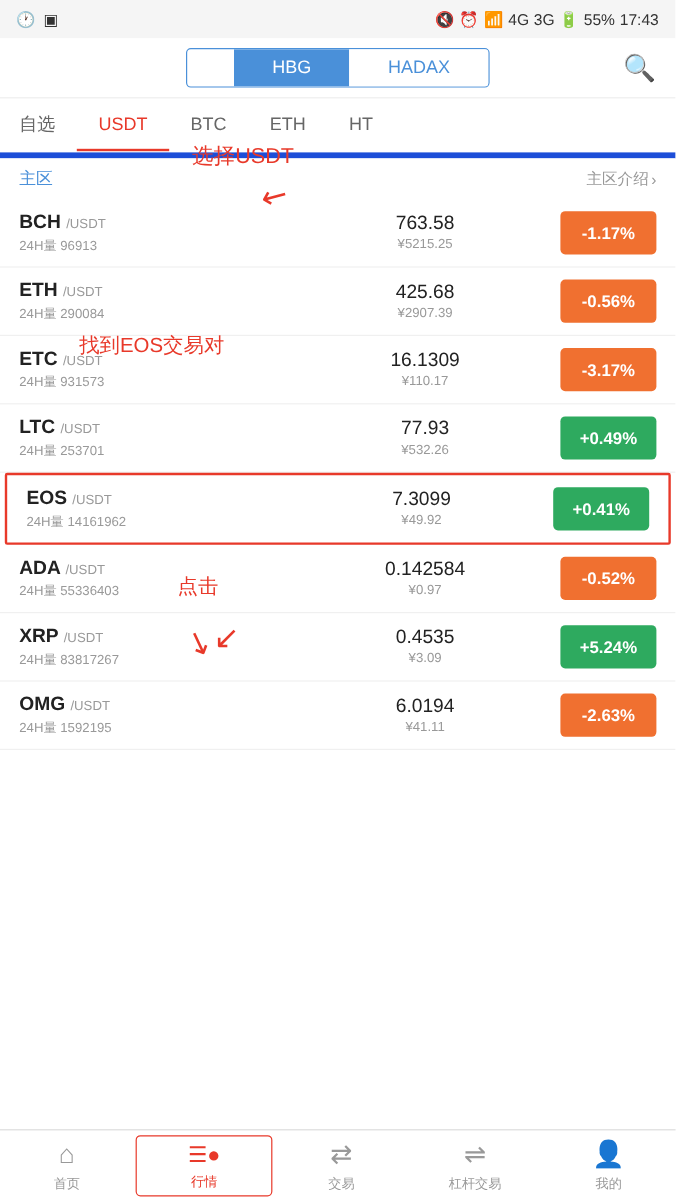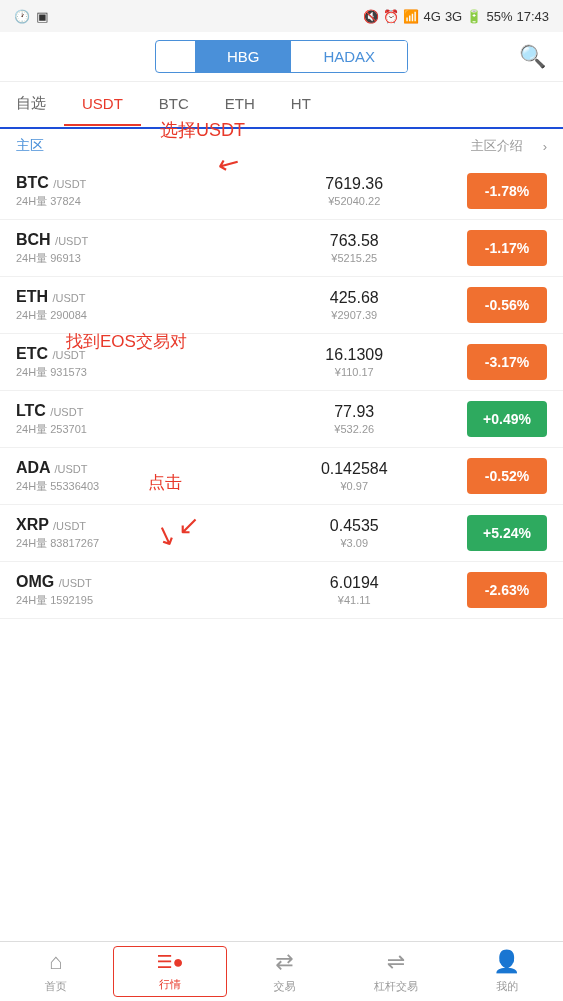--- a/index.html
+++ b/index.html
@@ -66,21 +66,21 @@
       cursor: pointer;
       font-size: 22px;
       color: #999;
     }
 
     
     .currency-tabs {
       display: flex;
       align-items: center;
       padding: 0 16px;
-      border-bottom: 2px solid #1d4ed8;
+      border-bottom: 5px solid #1d4ed8;
       background: #fff;
     }
     .currency-tabs .ctab {
       padding: 12px 18px;
       font-size: 15px;
       color: #666;
       cursor: pointer;
       border-bottom: 2px solid transparent;
       background: none;
       border-top: none;
@@ -105,21 +105,21 @@
     }
     .section-title {
       font-size: 14px;
       color: #4a90d9;
     }
     .section-intro {
       font-size: 13px;
       color: #999;
       display: flex;
       align-items: center;
-      gap: 20px;
+      gap: 2px;
     }
 
     
     .market-list {
       background: #fff;
     }
     .market-row {
       display: flex;
       align-items: center;
       padding: 10px 16px;
@@ -270,31 +270,20 @@
   <div class="section-header">
     <span class="section-title">主区</span>
     <span class="section-intro">
       <span>主区介绍</span>
       <span>›</span>
     </span>
   </div>
 
   <div class="market-list">
 
-    <div class="market-row">
-      <div class="market-left">
-        <div class="market-name">BTC <span class="pair">/USDT</span></div>
-        <div class="market-vol">24H量 37824</div>
-      </div>
-      <div class="market-price">
-        <div class="price-main">7619.36</div>
-        <div class="price-cny">¥52040.22</div>
-      </div>
-      <div class="market-change change-negative">-1.78%</div>
-    </div>
 
     <div class="market-row">
       <div class="market-left">
         <div class="market-name">BCH <span class="pair">/USDT</span></div>
         <div class="market-vol">24H量 96913</div>
       </div>
       <div class="market-price">
         <div class="price-main">763.58</div>
         <div class="price-cny">¥5215.25</div>
       </div>
@@ -334,20 +323,31 @@
         <div class="market-name">LTC <span class="pair">/USDT</span></div>
         <div class="market-vol">24H量 253701</div>
       </div>
       <div class="market-price">
         <div class="price-main">77.93</div>
         <div class="price-cny">¥532.26</div>
       </div>
       <div class="market-change change-positive">+0.49%</div>
     </div>
 
+    <div class="market-row highlighted">
+      <div class="market-left">
+        <div class="market-name">EOS <span class="pair">/USDT</span></div>
+        <div class="market-vol">24H量 14161962</div>
+      </div>
+      <div class="market-price">
+        <div class="price-main">7.3099</div>
+        <div class="price-cny">¥49.92</div>
+      </div>
+      <div class="market-change change-positive">+0.41%</div>
+    </div>
 
     <div class="market-row">
       <div class="market-left">
         <div class="market-name">ADA <span class="pair">/USDT</span></div>
         <div class="market-vol">24H量 55336403</div>
       </div>
       <div class="market-price">
         <div class="price-main">0.142584</div>
         <div class="price-cny">¥0.97</div>
       </div>

